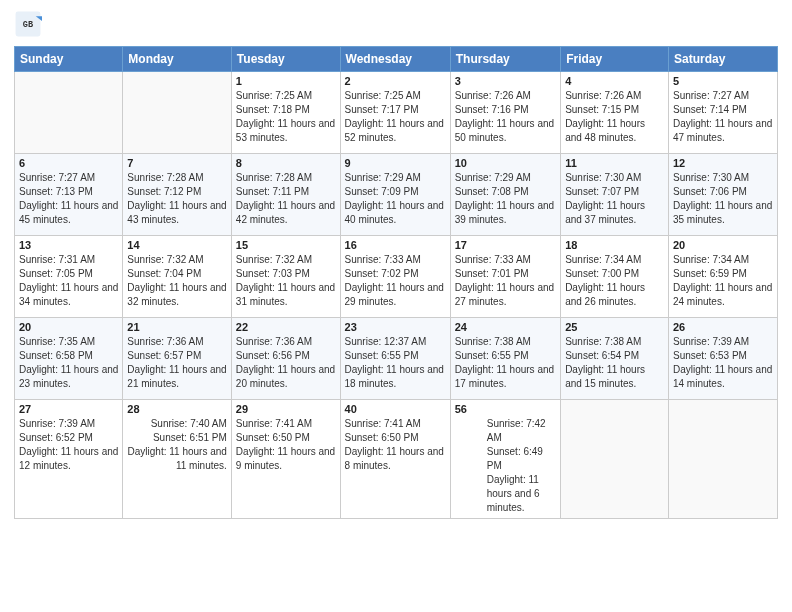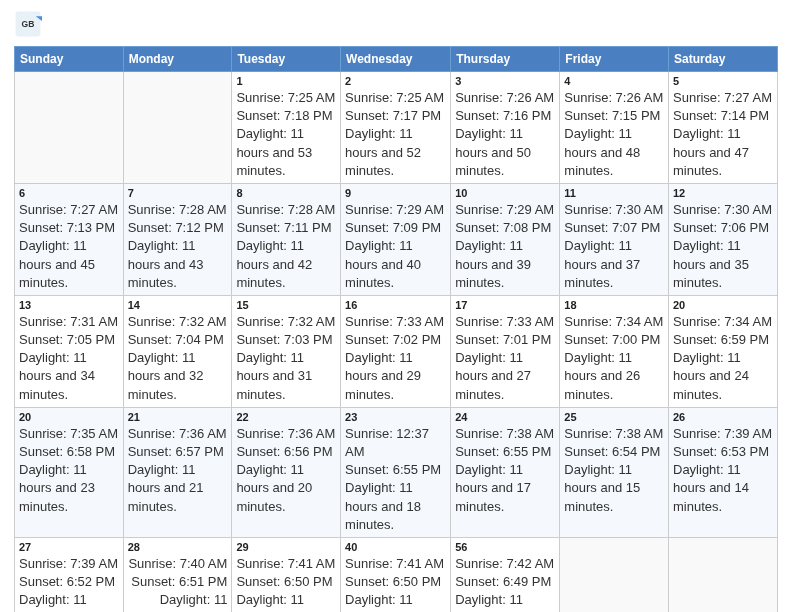--- a/index.html
+++ b/index.html
@@ -19,20 +19,21 @@
     .header {
       display: flex;
       justify-content: space-between;
       align-items: flex-start;
       margin-bottom: 8px;
     }
     .logo {
       display: flex;
       align-items: flex-end;
       gap: 4px;
+      font-family: Liberation Mono, monospace;
     }
     .logo-text {
       font-size: 13px;
       font-weight: bold;
       color: #333;
       line-height: 1.2;
     }
     .logo-icon {
       width: 28px;
       height: 28px;
@@ -77,21 +78,21 @@
     .calendar tr:nth-child(odd) td {
       background: #fff;
     }
     .day-num {
       font-weight: bold;
       font-size: 11px;
       color: #222;
       margin-bottom: 2px;
     }
     .day-info {
-      font-size: 13px;
+      font-size: 10px;
       color: #333;
       line-height: 1.4;
     }
     .empty-cell {
       background: #f9f9f9 !important;
     }
   </style>
 </head>
 <body>
 
@@ -313,21 +314,21 @@
 Daylight: 11 hours and 9 minutes.</div>
           </td>
           <td>
             <div class="day-num">40</div>
             <div class="day-info" style="white-space: pre-line;">Sunrise: 7:41 AM
 Sunset: 6:50 PM
 Daylight: 11 hours and 8 minutes.</div>
           </td>
           <td>
             <div class="day-num">56</div>
-            <div class="day-info" style="white-space: pre-line;">Sunrise: 7:42 AM
+            <div class="day-info" style="white-space: pre-line; margin-left: 32px;">Sunrise: 7:42 AM
 Sunset: 6:49 PM
 Daylight: 11 hours and 6 minutes.</div>
           </td>
           <td class="empty-cell"></td>
           <td class="empty-cell"></td>
         </tr>
       </tbody>
   </table>
 </div>
 

